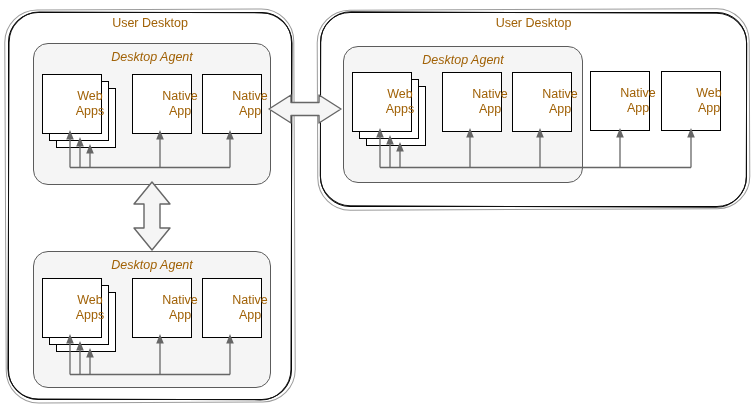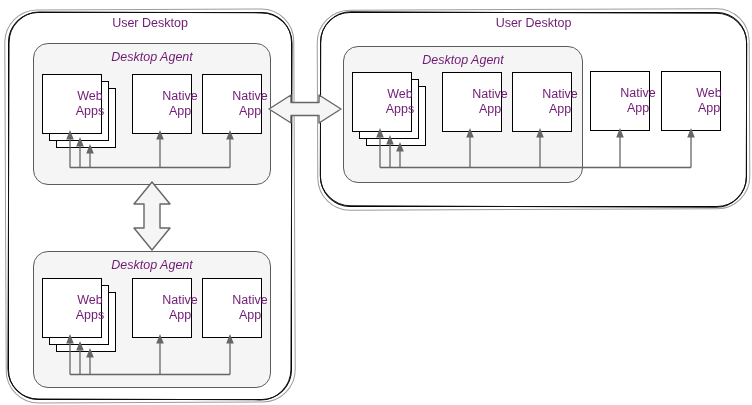--- a/index.html
+++ b/index.html
@@ -1,20 +1,20 @@
 <!DOCTYPE html>
 <html><head>
 <meta charset="utf-8">
 <style>
   html,body { margin:0; padding:0; background:#ffffff; }
   .canvas {
     position:relative; width:752px; height:405px;
     background:#ffffff;
     font-family:"Liberation Sans", sans-serif;
-    color:#701a75;
+    color:#a16207;
     overflow:hidden;
   }
   
   .desktop {
     position:absolute;
     background:#ffffff;
     border:1.4px solid #000;
     border-radius:30px;
   }
   .desktop::before {

